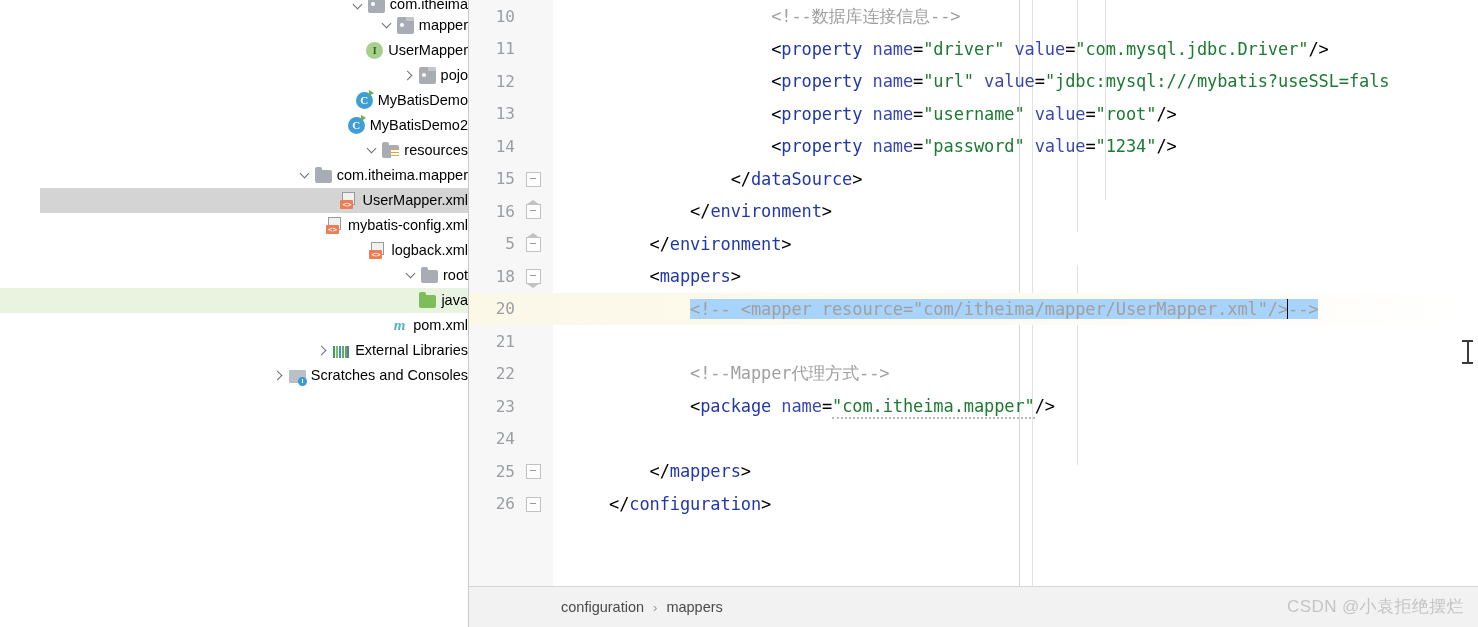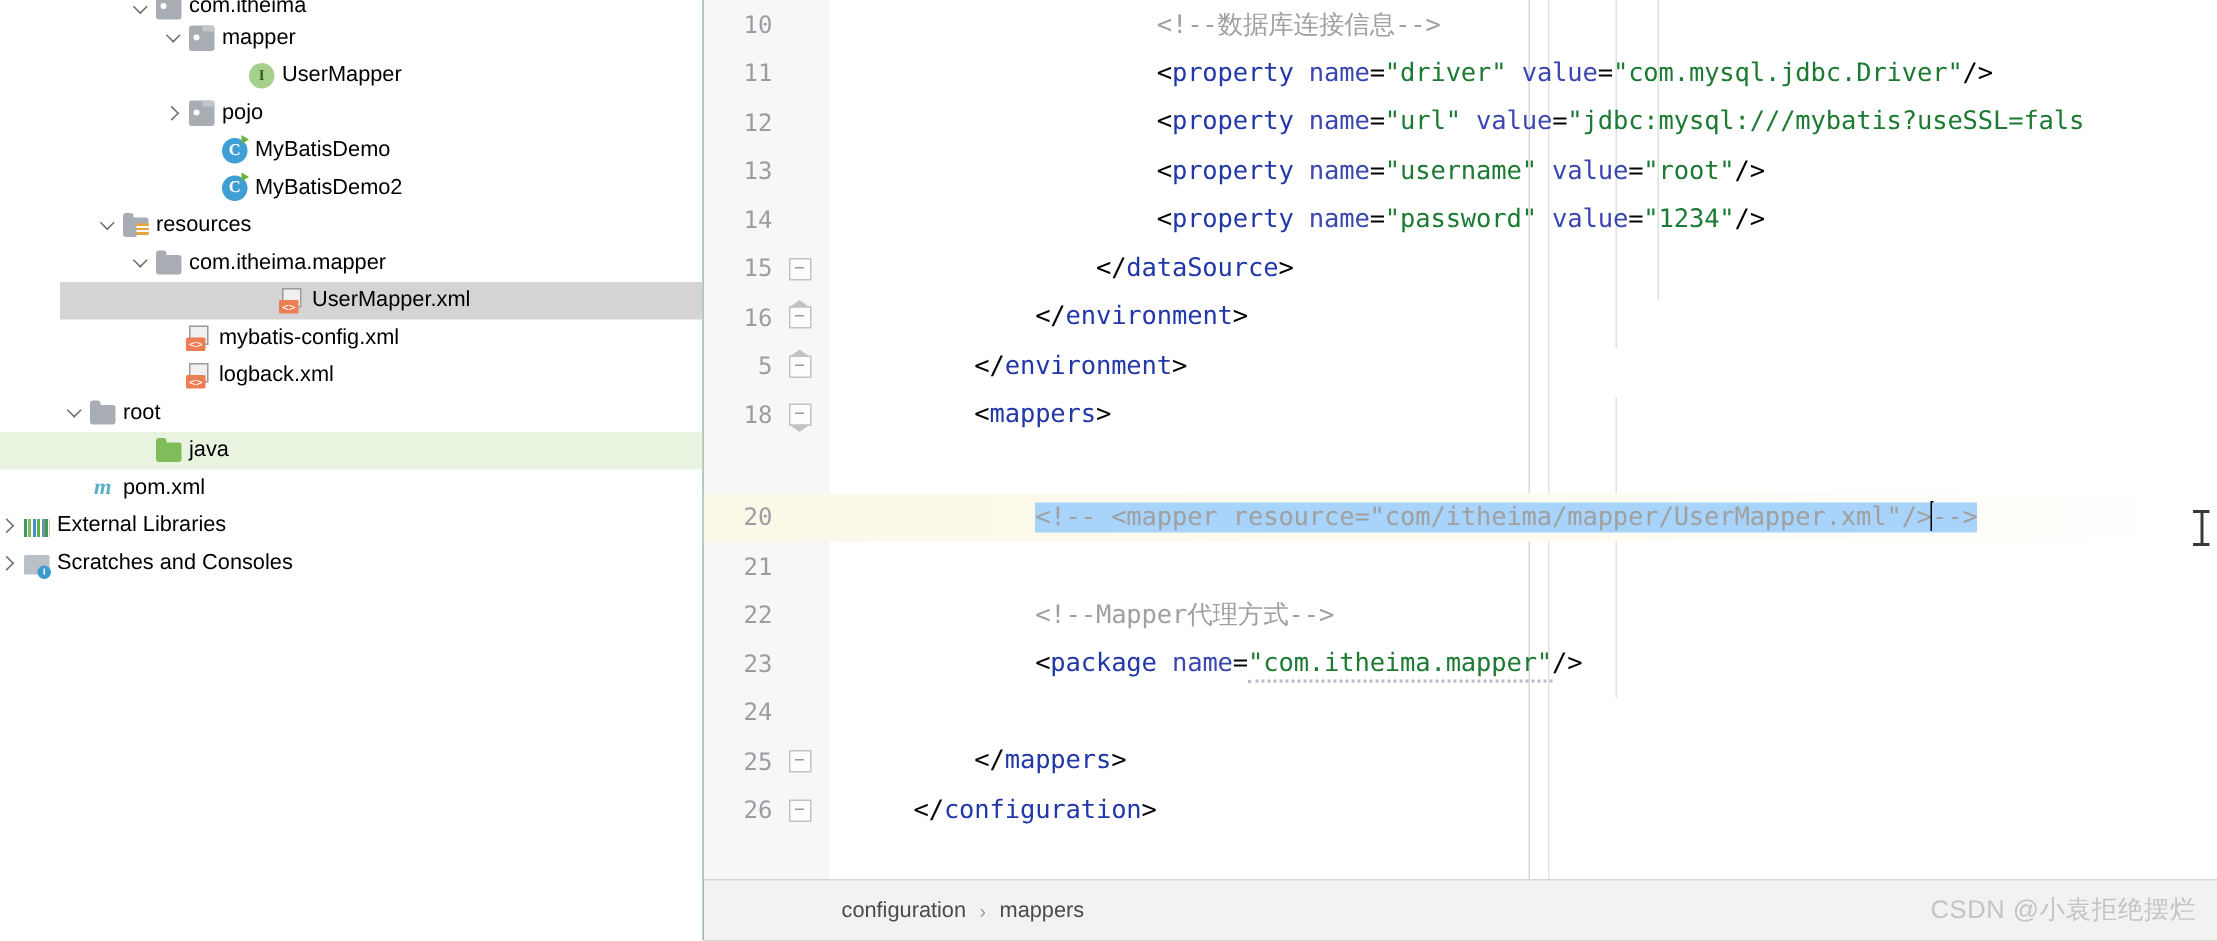--- a/index.html
+++ b/index.html
@@ -33,20 +33,21 @@
   }
   .tree-row {
     position: relative;
     height: 25px;
     display: flex;
     align-items: center;
     white-space: nowrap;
     font-size: 14.5px;
     color: #000000;
     font-family: "Liberation Sans", sans-serif;
+    justify-content: flex-end;
   }
   .tree-row.selected {
     background: #d4d4d4;
     margin-left: 40px;
   }
   .tree-row.greenrow {
     background: #e8f3e0;
   }
   .tw {            
     width: 13px;
@@ -243,21 +244,20 @@
   }
   .code-row {
     position: relative;
     height: 32.5px;
     display: flex;
     align-items: center;
     white-space: pre;
   }
   .code-row.current {
     background: linear-gradient(to right, #fcf8e8 0%, #fdfbf2 60%, #ffffff 100%);
-    margin-top: 36px;
   }
   .gutter-num {
     width: 46px;
     flex: 0 0 46px;
     text-align: right;
     color: #9a9ea3;
     font-size: 16px;
     font-family: "DejaVu Sans Mono", monospace;
     background: transparent;
     padding-right: 0;

